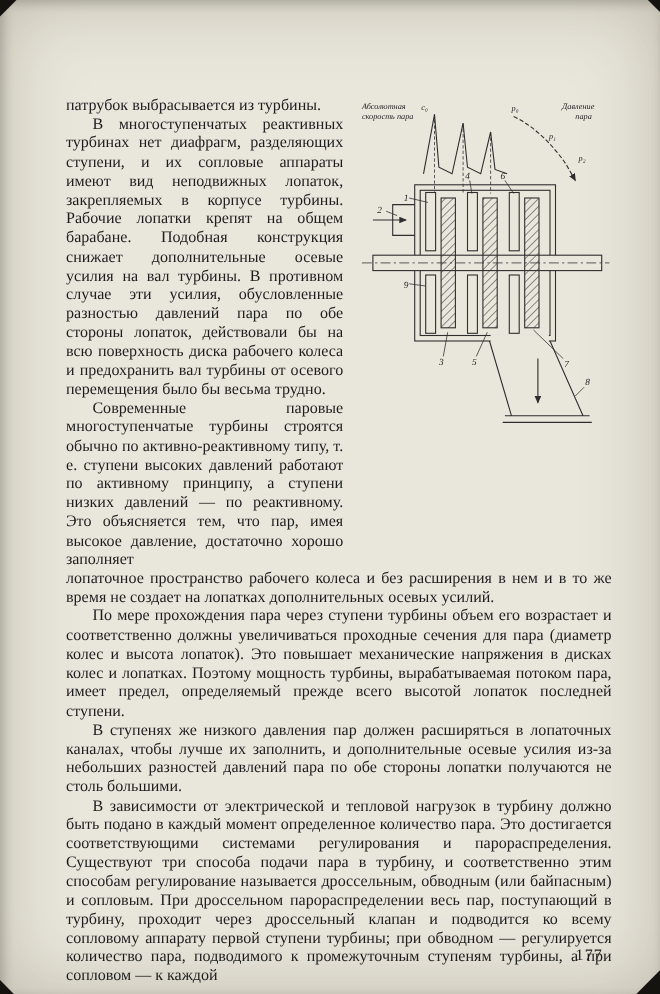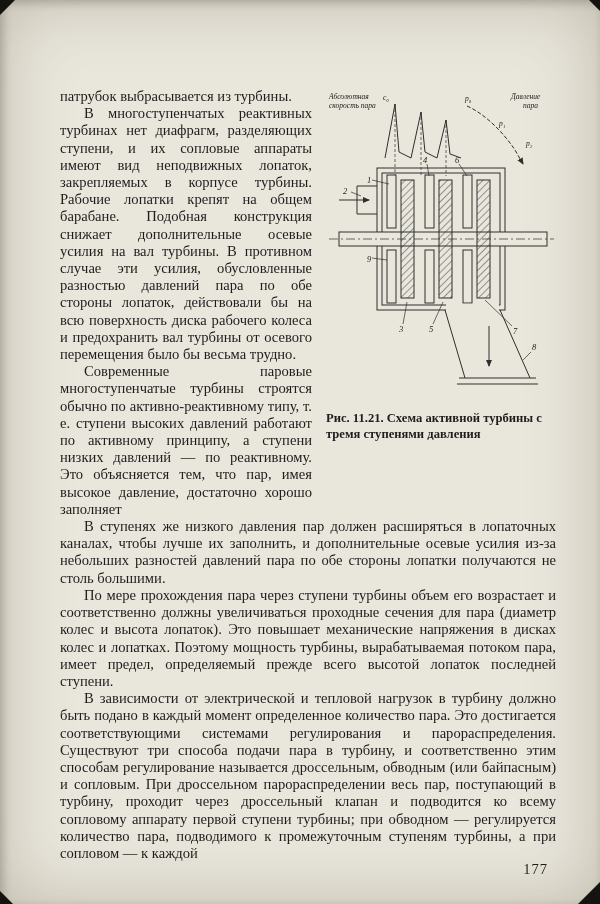--- a/index.html
+++ b/index.html
@@ -144,25 +144,25 @@
             <text x="72" y="244">3</text>
             <text x="96" y="75">4</text>
             <text x="102" y="244">5</text>
             <text x="128" y="75">6</text>
             <text x="186" y="246">7</text>
             <text x="205" y="262">8</text>
             <text x="40" y="174">9</text>
           </g>
         </svg>
 
-        <p class="fig-caption">Рис. 11.21. Схема активной турбины с тремя ступенями давления</p>
       </div>
     </div>
 
     <div class="full-section">
+      <p class="no-indent">лопаточное пространство рабочего колеса и без расширения в нем и в то же время не создает на лопатках дополнительных осевых усилий.</p>
+      <p>По мере прохождения пара через ступени турбины объем его возрастает и соответственно должны увеличиваться проходные сечения для пара (диаметр колес и высота лопаток). Это повышает механические напряжения в дисках колес и лопатках. Поэтому мощность турбины, вырабатываемая потоком пара, имеет предел, определяемый прежде всего высотой лопаток последней ступени.</p>
       <p>В ступенях же низкого давления пар должен расширяться в лопаточных каналах, чтобы лучше их заполнить, и дополнительные осевые усилия из-за небольших разностей давлений пара по обе стороны лопатки получаются не столь большими.</p>
-      <p>По мере прохождения пара через ступени турбины объем его возрастает и соответственно должны увеличиваться проходные сечения для пара (диаметр колес и высота лопаток). Это повышает механические напряжения в дисках колес и лопатках. Поэтому мощность турбины, вырабатываемая потоком пара, имеет предел, определяемый прежде всего высотой лопаток последней ступени.</p>
       <p>В зависимости от электрической и тепловой нагрузок в турбину должно быть подано в каждый момент определенное количество пара. Это достигается соответствующими системами регулирования и парораспределения. Существуют три способа подачи пара в турбину, и соответственно этим способам регулирование называется дроссельным, обводным (или байпасным) и сопловым. При дроссельном парораспределении весь пар, поступающий в турбину, проходит через дроссельный клапан и подводится ко всему сопловому аппарату первой ступени турбины; при обводном — регулируется количество пара, подводимого к промежуточным ступеням турбины, а при сопловом — к каждой</p>
     </div>
   </div>
 
   <div class="page-number">177</div>
 </div>
 
 </body></html>

